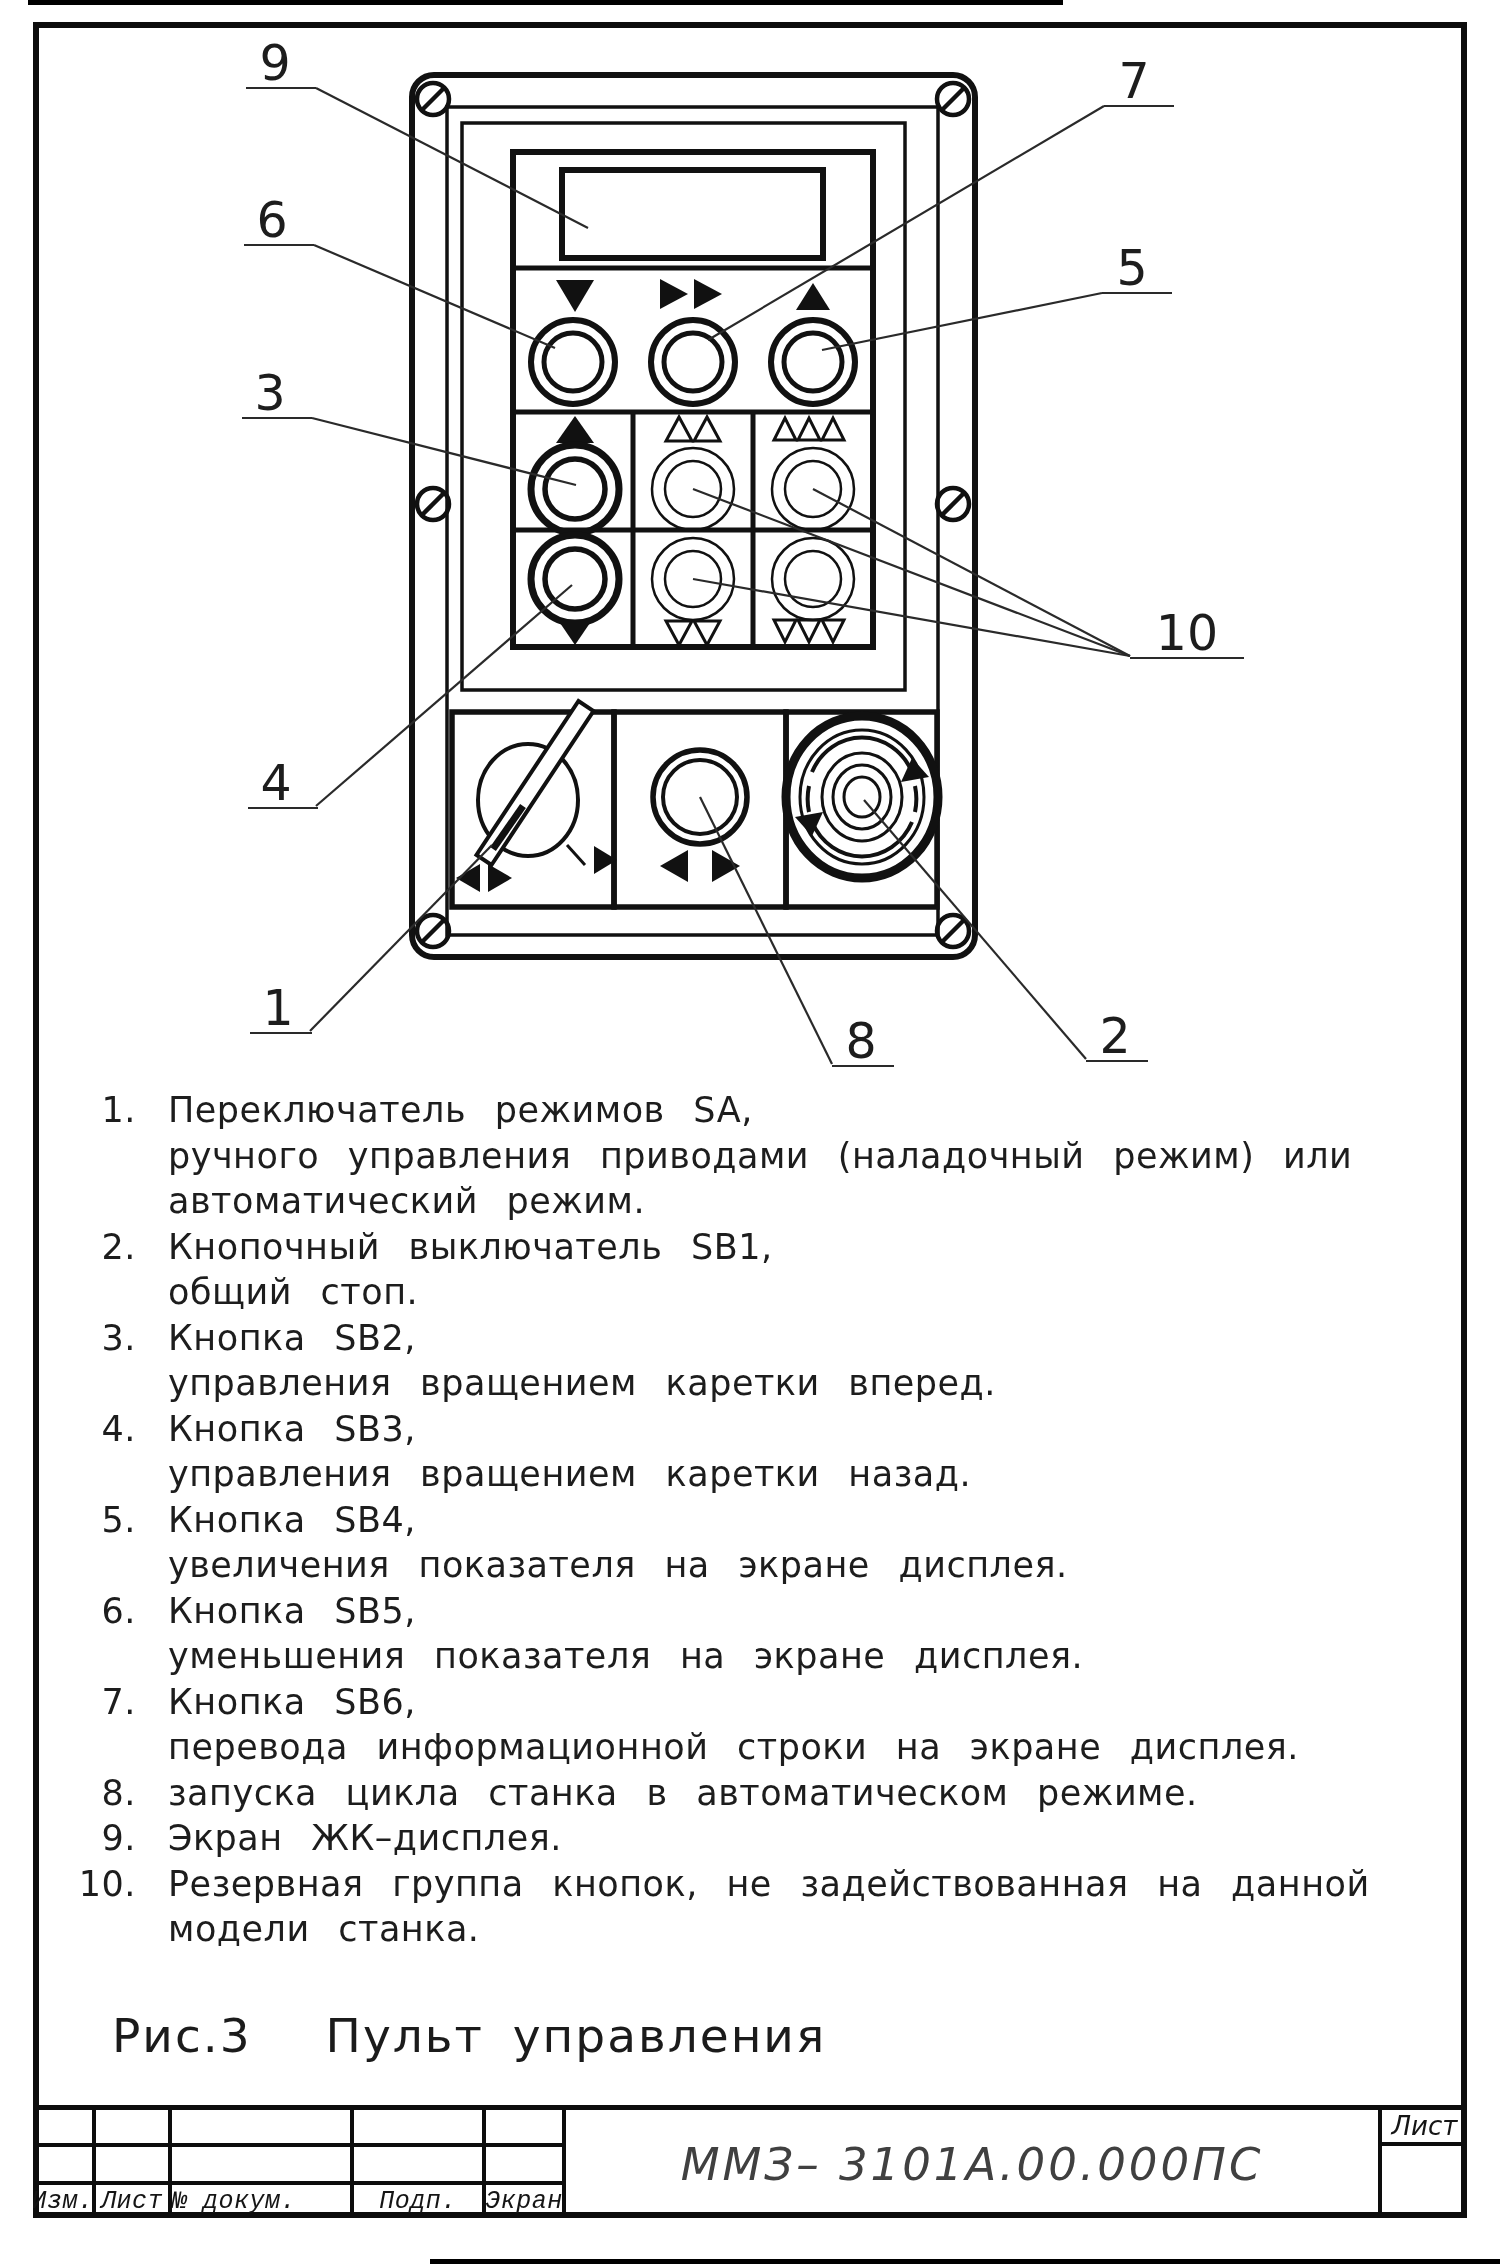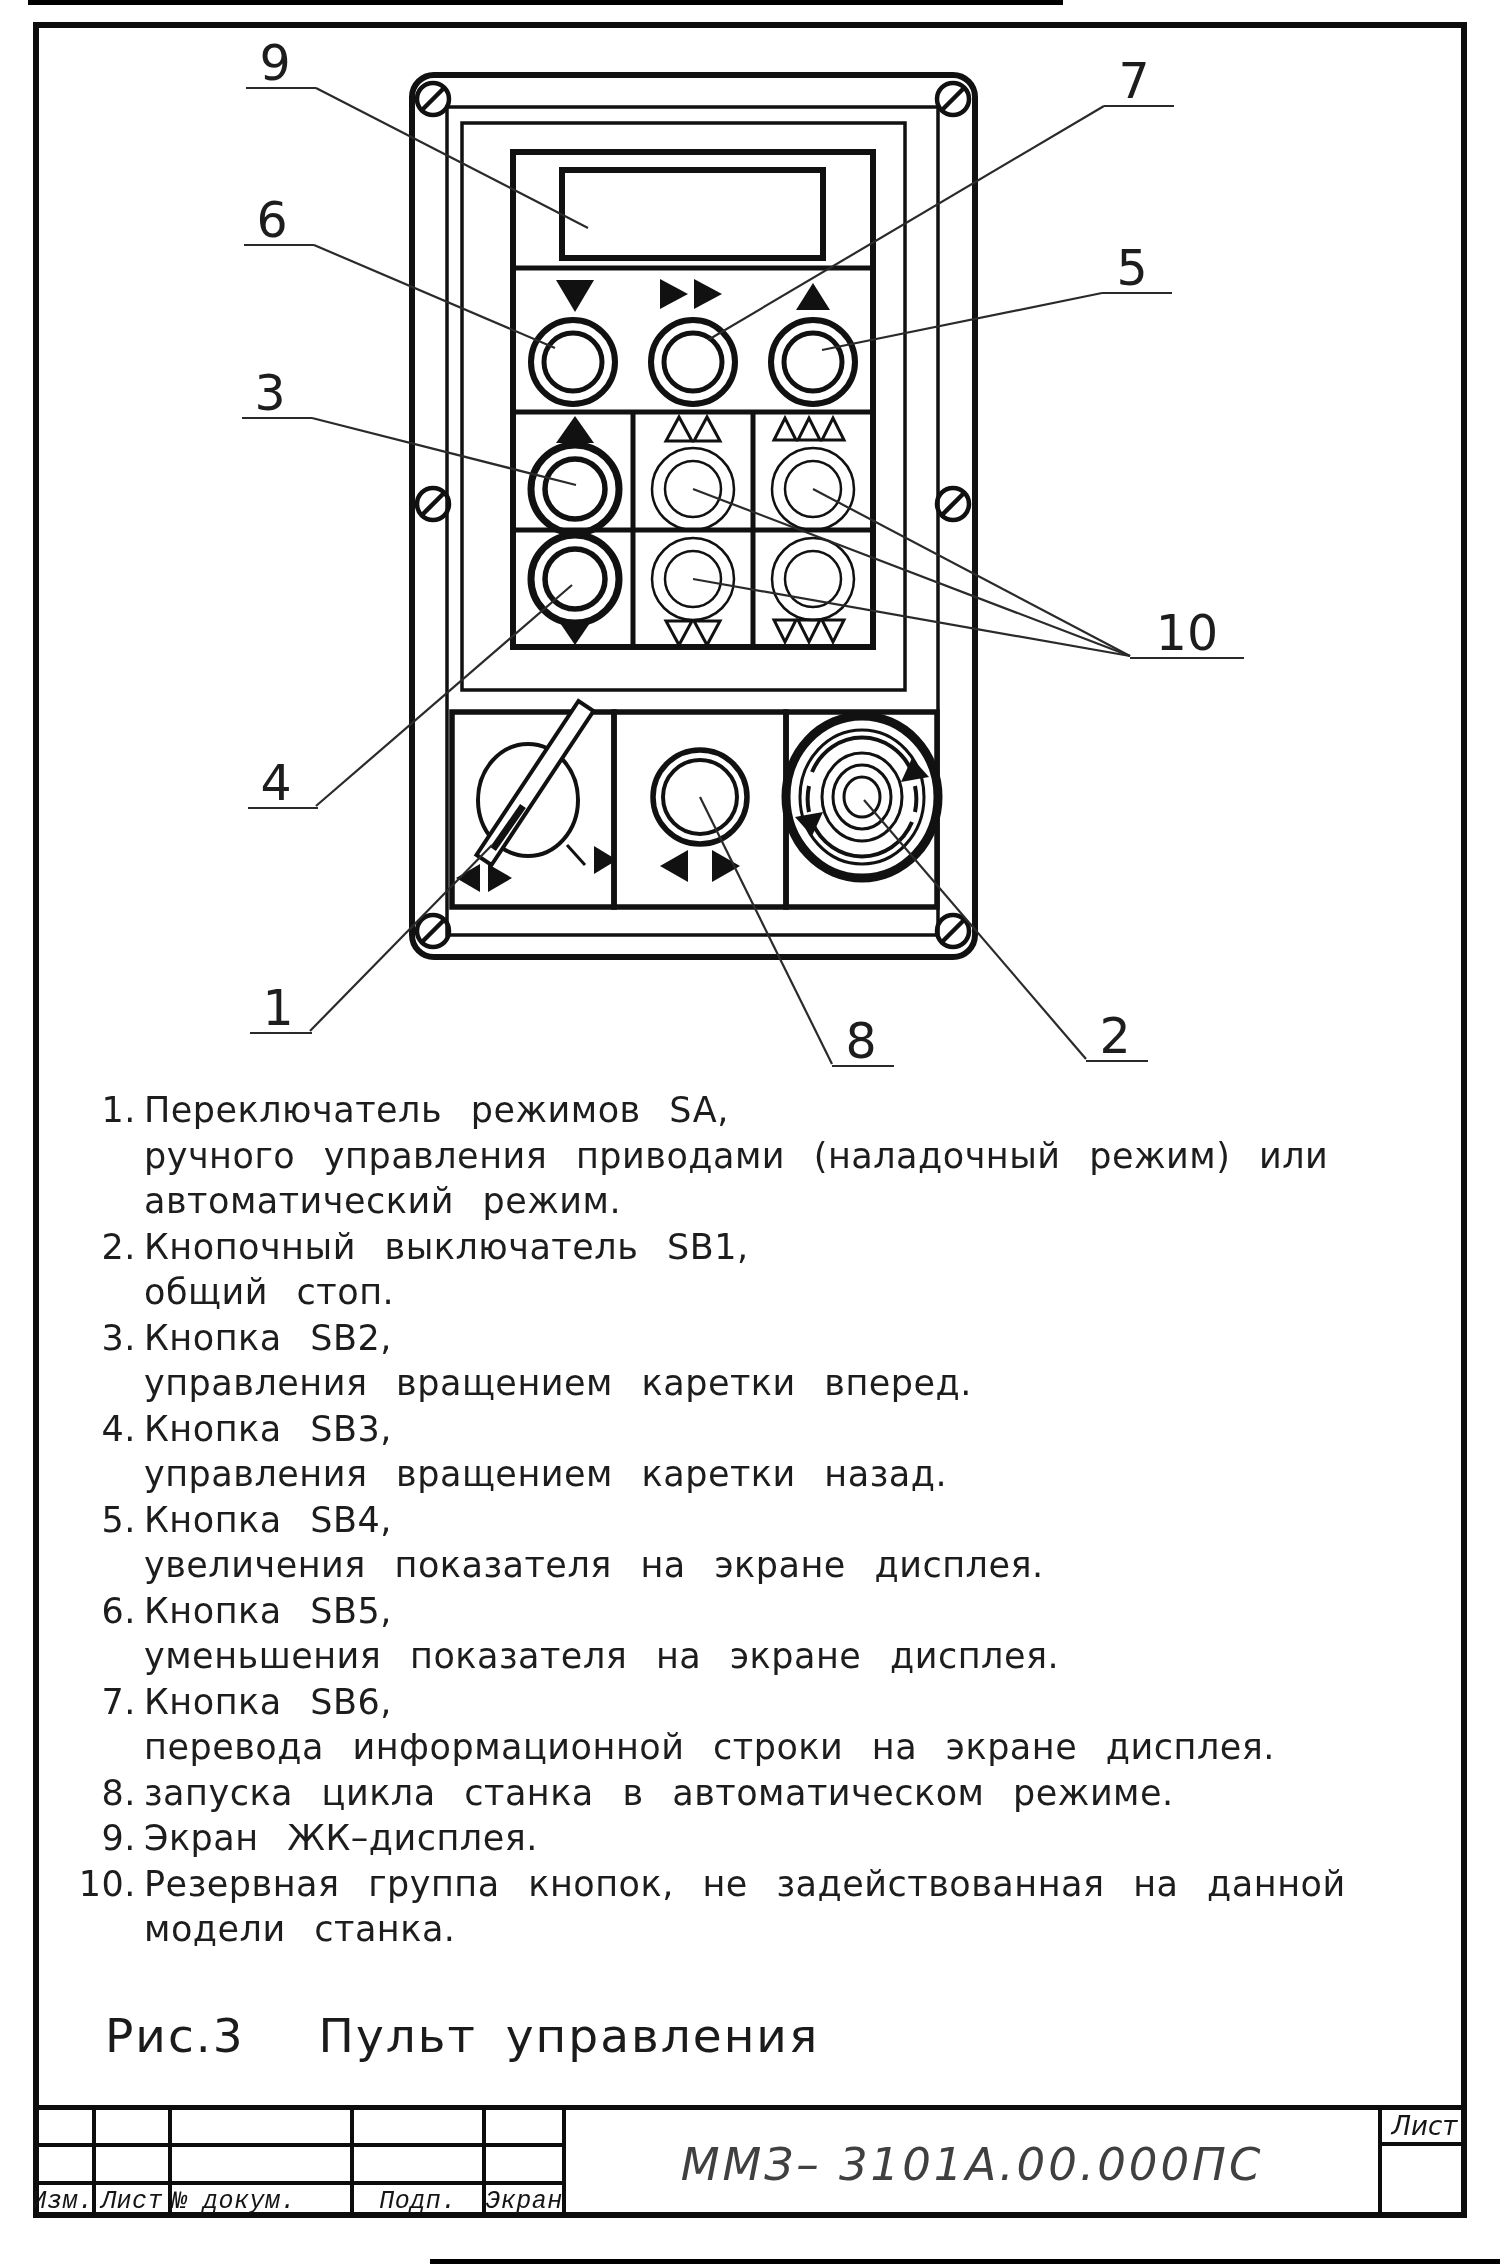--- a/index.html
+++ b/index.html
@@ -14,23 +14,23 @@
   .scan-bar-bottom{bottom:0;left:430px;width:1070px;height:5px;background:#000;}
   
   .page-frame{left:33px;top:22px;width:1434px;height:2196px;border:6px solid #0d0d0d;}
   
   .drawing{left:0;top:0;width:1500px;height:1100px;}
   
   .legend{left:78px;top:1088px;width:1370px;font-size:35px;line-height:45.5px;
           letter-spacing:0.5px;word-spacing:17px;color:#1d1d1d;}
   .legend-item{display:flex;align-items:flex-start;}
   .legend-num{width:58px;flex:0 0 58px;text-align:right;word-spacing:0;}
-  .legend-lines{margin-left:8px;flex:1;}
-  
-  .caption{left:105px;top:2008px;font-size:47px;letter-spacing:2px;word-spacing:12px;color:#1b1b1b;}
+  .legend-lines{margin-left:32px;flex:1;}
+  
+  .caption{left:112px;top:2008px;font-size:47px;letter-spacing:2px;word-spacing:12px;color:#1b1b1b;}
   .caption .gap{display:inline-block;margin-left:74px;}
   
   .tb{left:33px;top:2105px;width:1434px;height:113px;border-top:5px solid #0d0d0d;display:flex;}
   .tb-col{display:flex;flex-direction:column;border-right:4px solid #0d0d0d;}
   .tb-cell{flex:1;border-bottom:4px solid #0d0d0d;font-family:Liberation Mono, monospace;}
   .tb-cell:last-child{border-bottom:none;}
   .tb-label{display:flex;align-items:center;justify-content:center;
             font-style:italic;font-size:25px;letter-spacing:0.5px;white-space:nowrap;overflow:hidden;color:#151515;}
   .tb-main{flex:1;display:flex;align-items:center;justify-content:center;border-right:4px solid #0d0d0d;
            font-style:italic;font-size:45px;letter-spacing:3px;color:#404040;}

